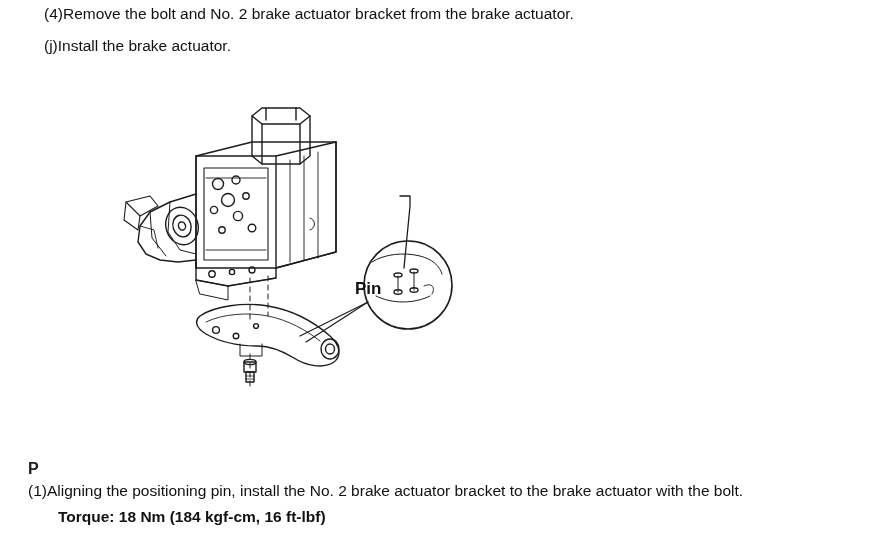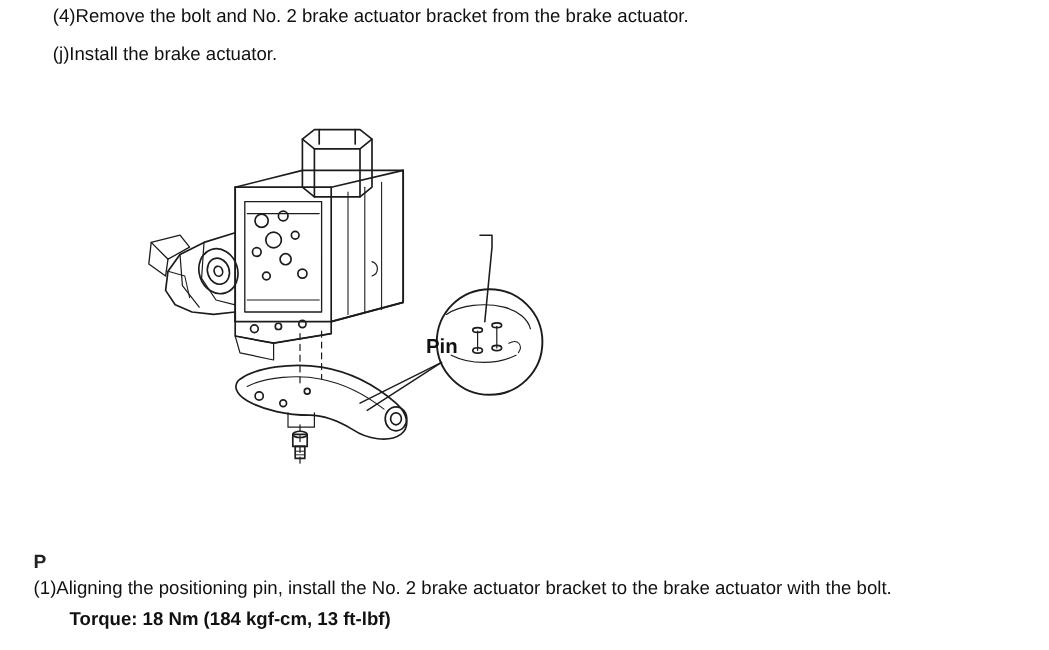--- a/index.html
+++ b/index.html
@@ -171,15 +171,15 @@
       </g>
     </svg>
 
     <div class="callout-label" id="pin-label">Pin</div>
 
     <div class="callout-label" id="margin-mark">P</div>
   </div>
 
   <div class="text-line" id="step-aligning-pin">(1)Aligning the positioning pin, install the No. 2 brake actuator bracket to the brake actuator with the bolt.</div>
 
-  <div class="text-line" id="torque-spec">Torque: 18 Nm (184 kgf-cm, 13 ft-lbf)</div>
+  <div class="text-line" id="torque-spec">Torque: 18 Nm (184 kgf-cm, 16 ft-lbf)</div>
 
 </div>
 
 </body></html>

